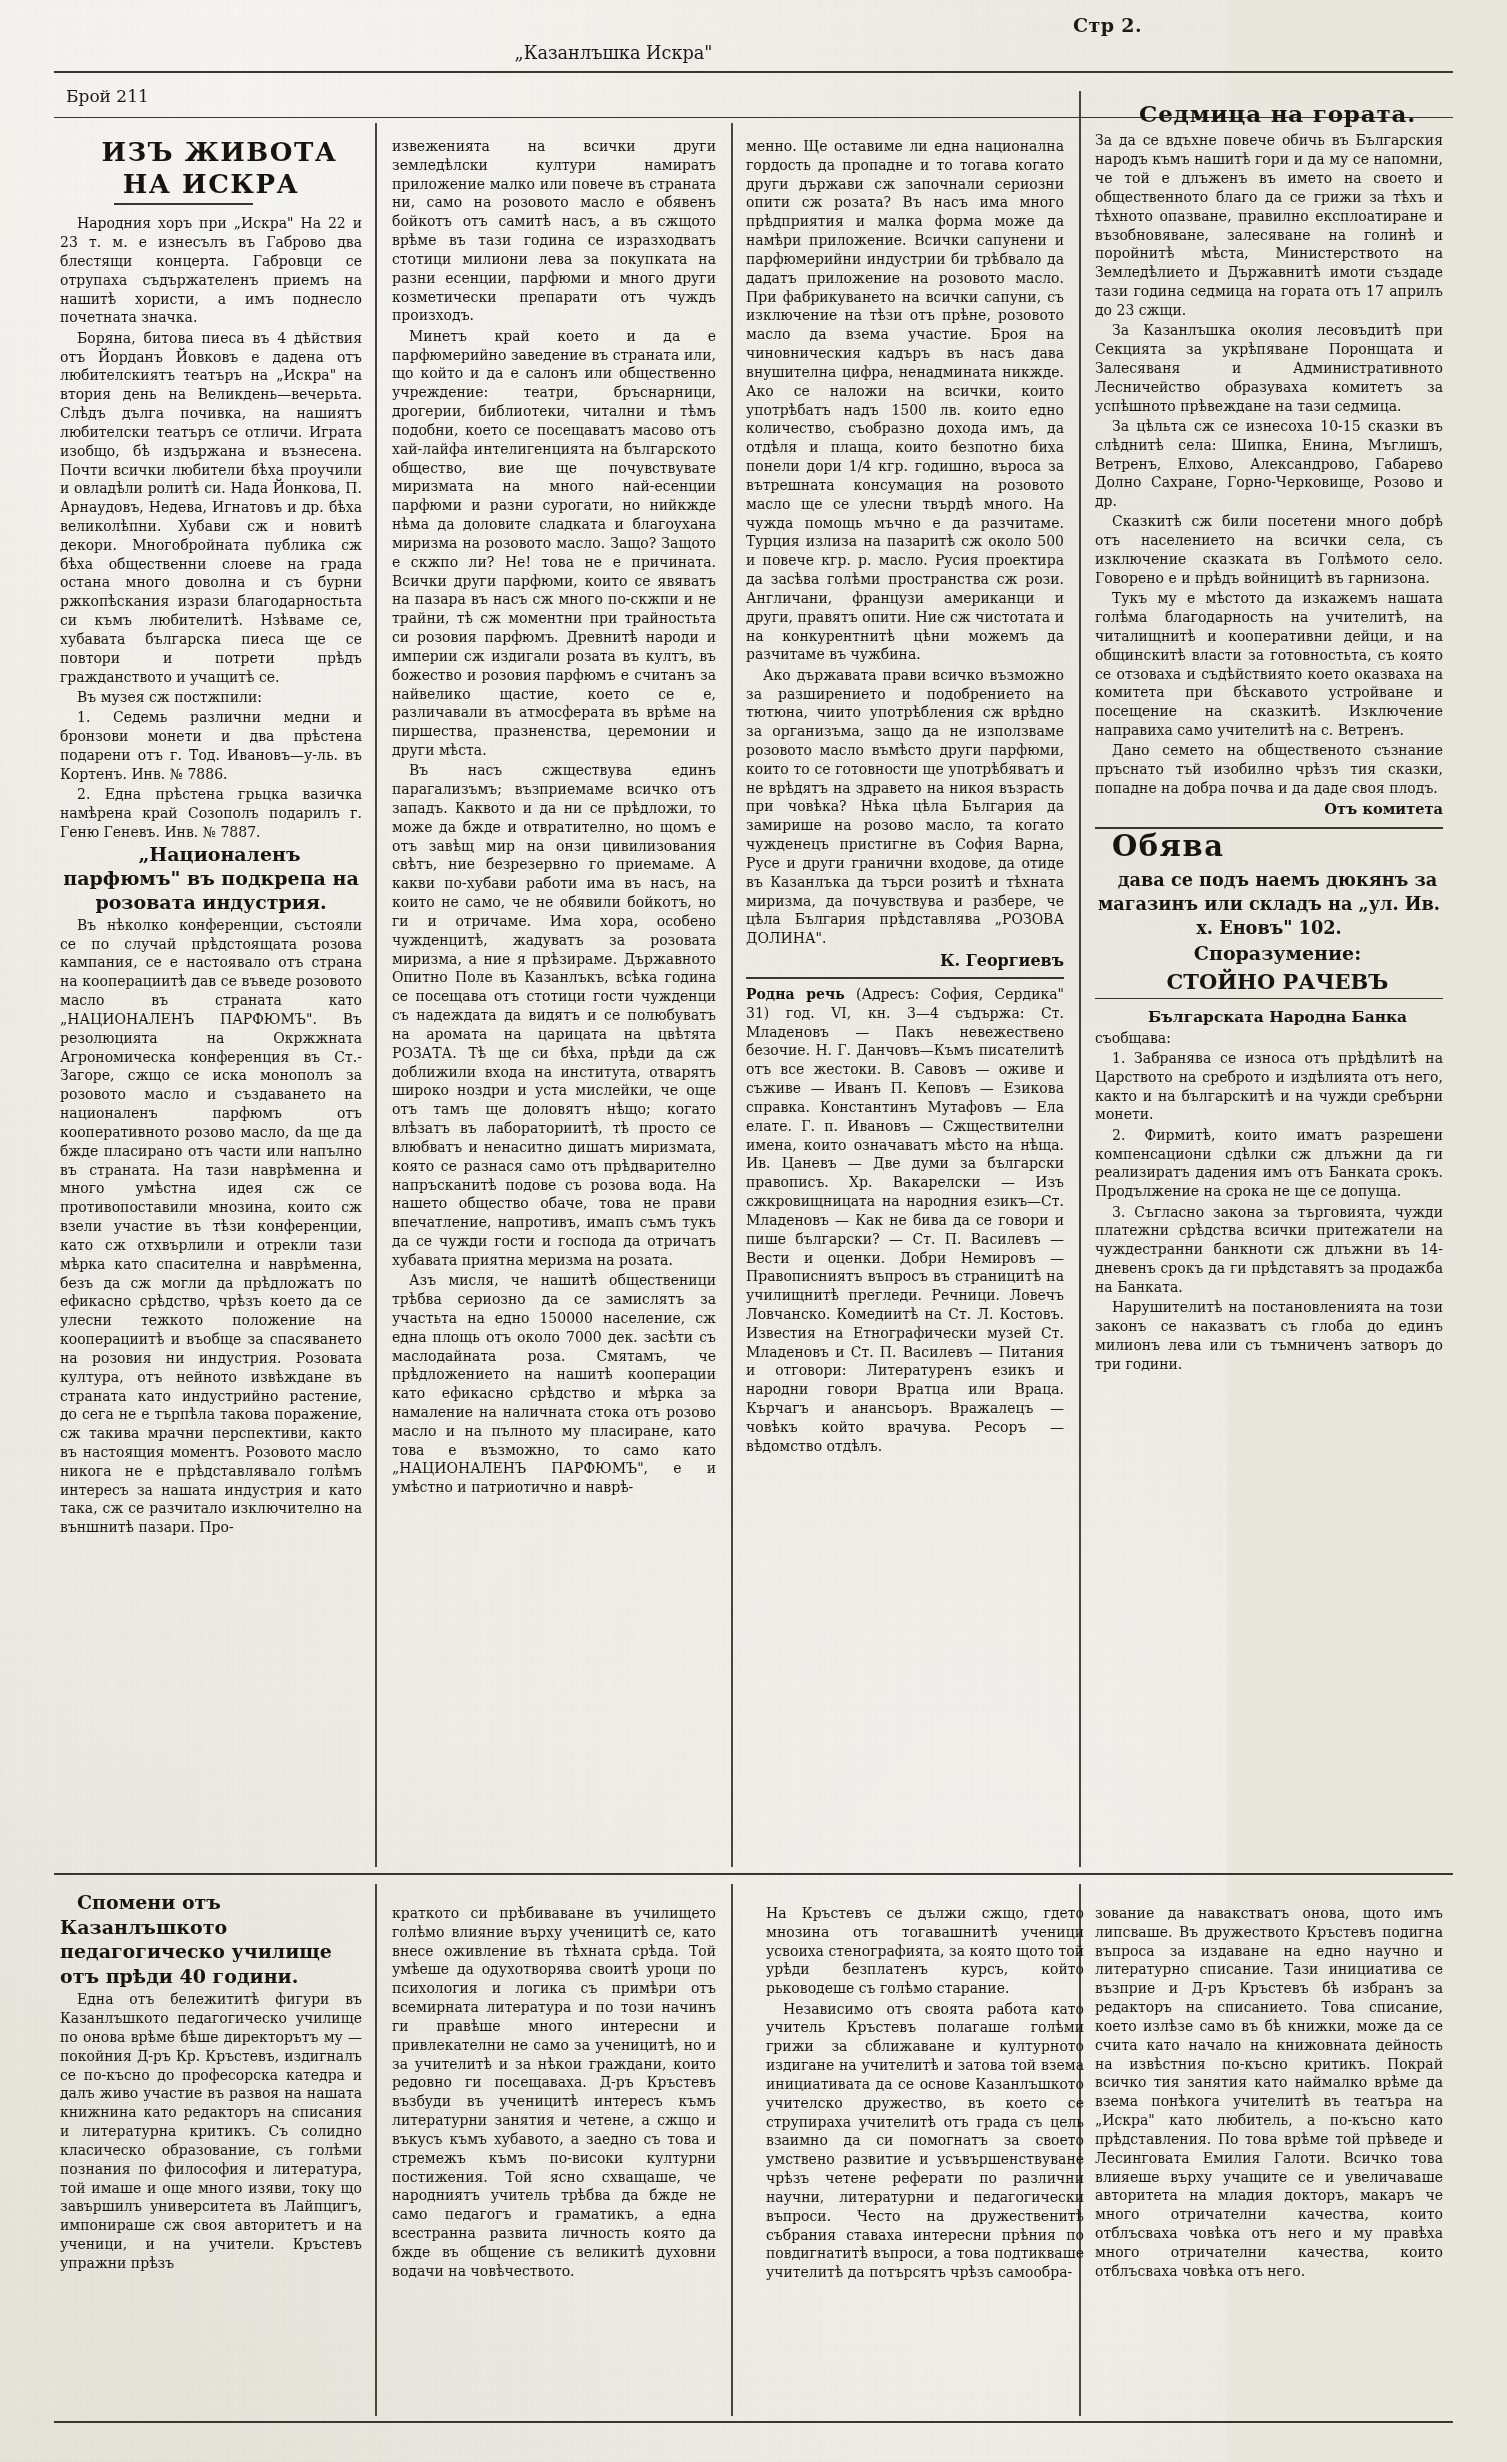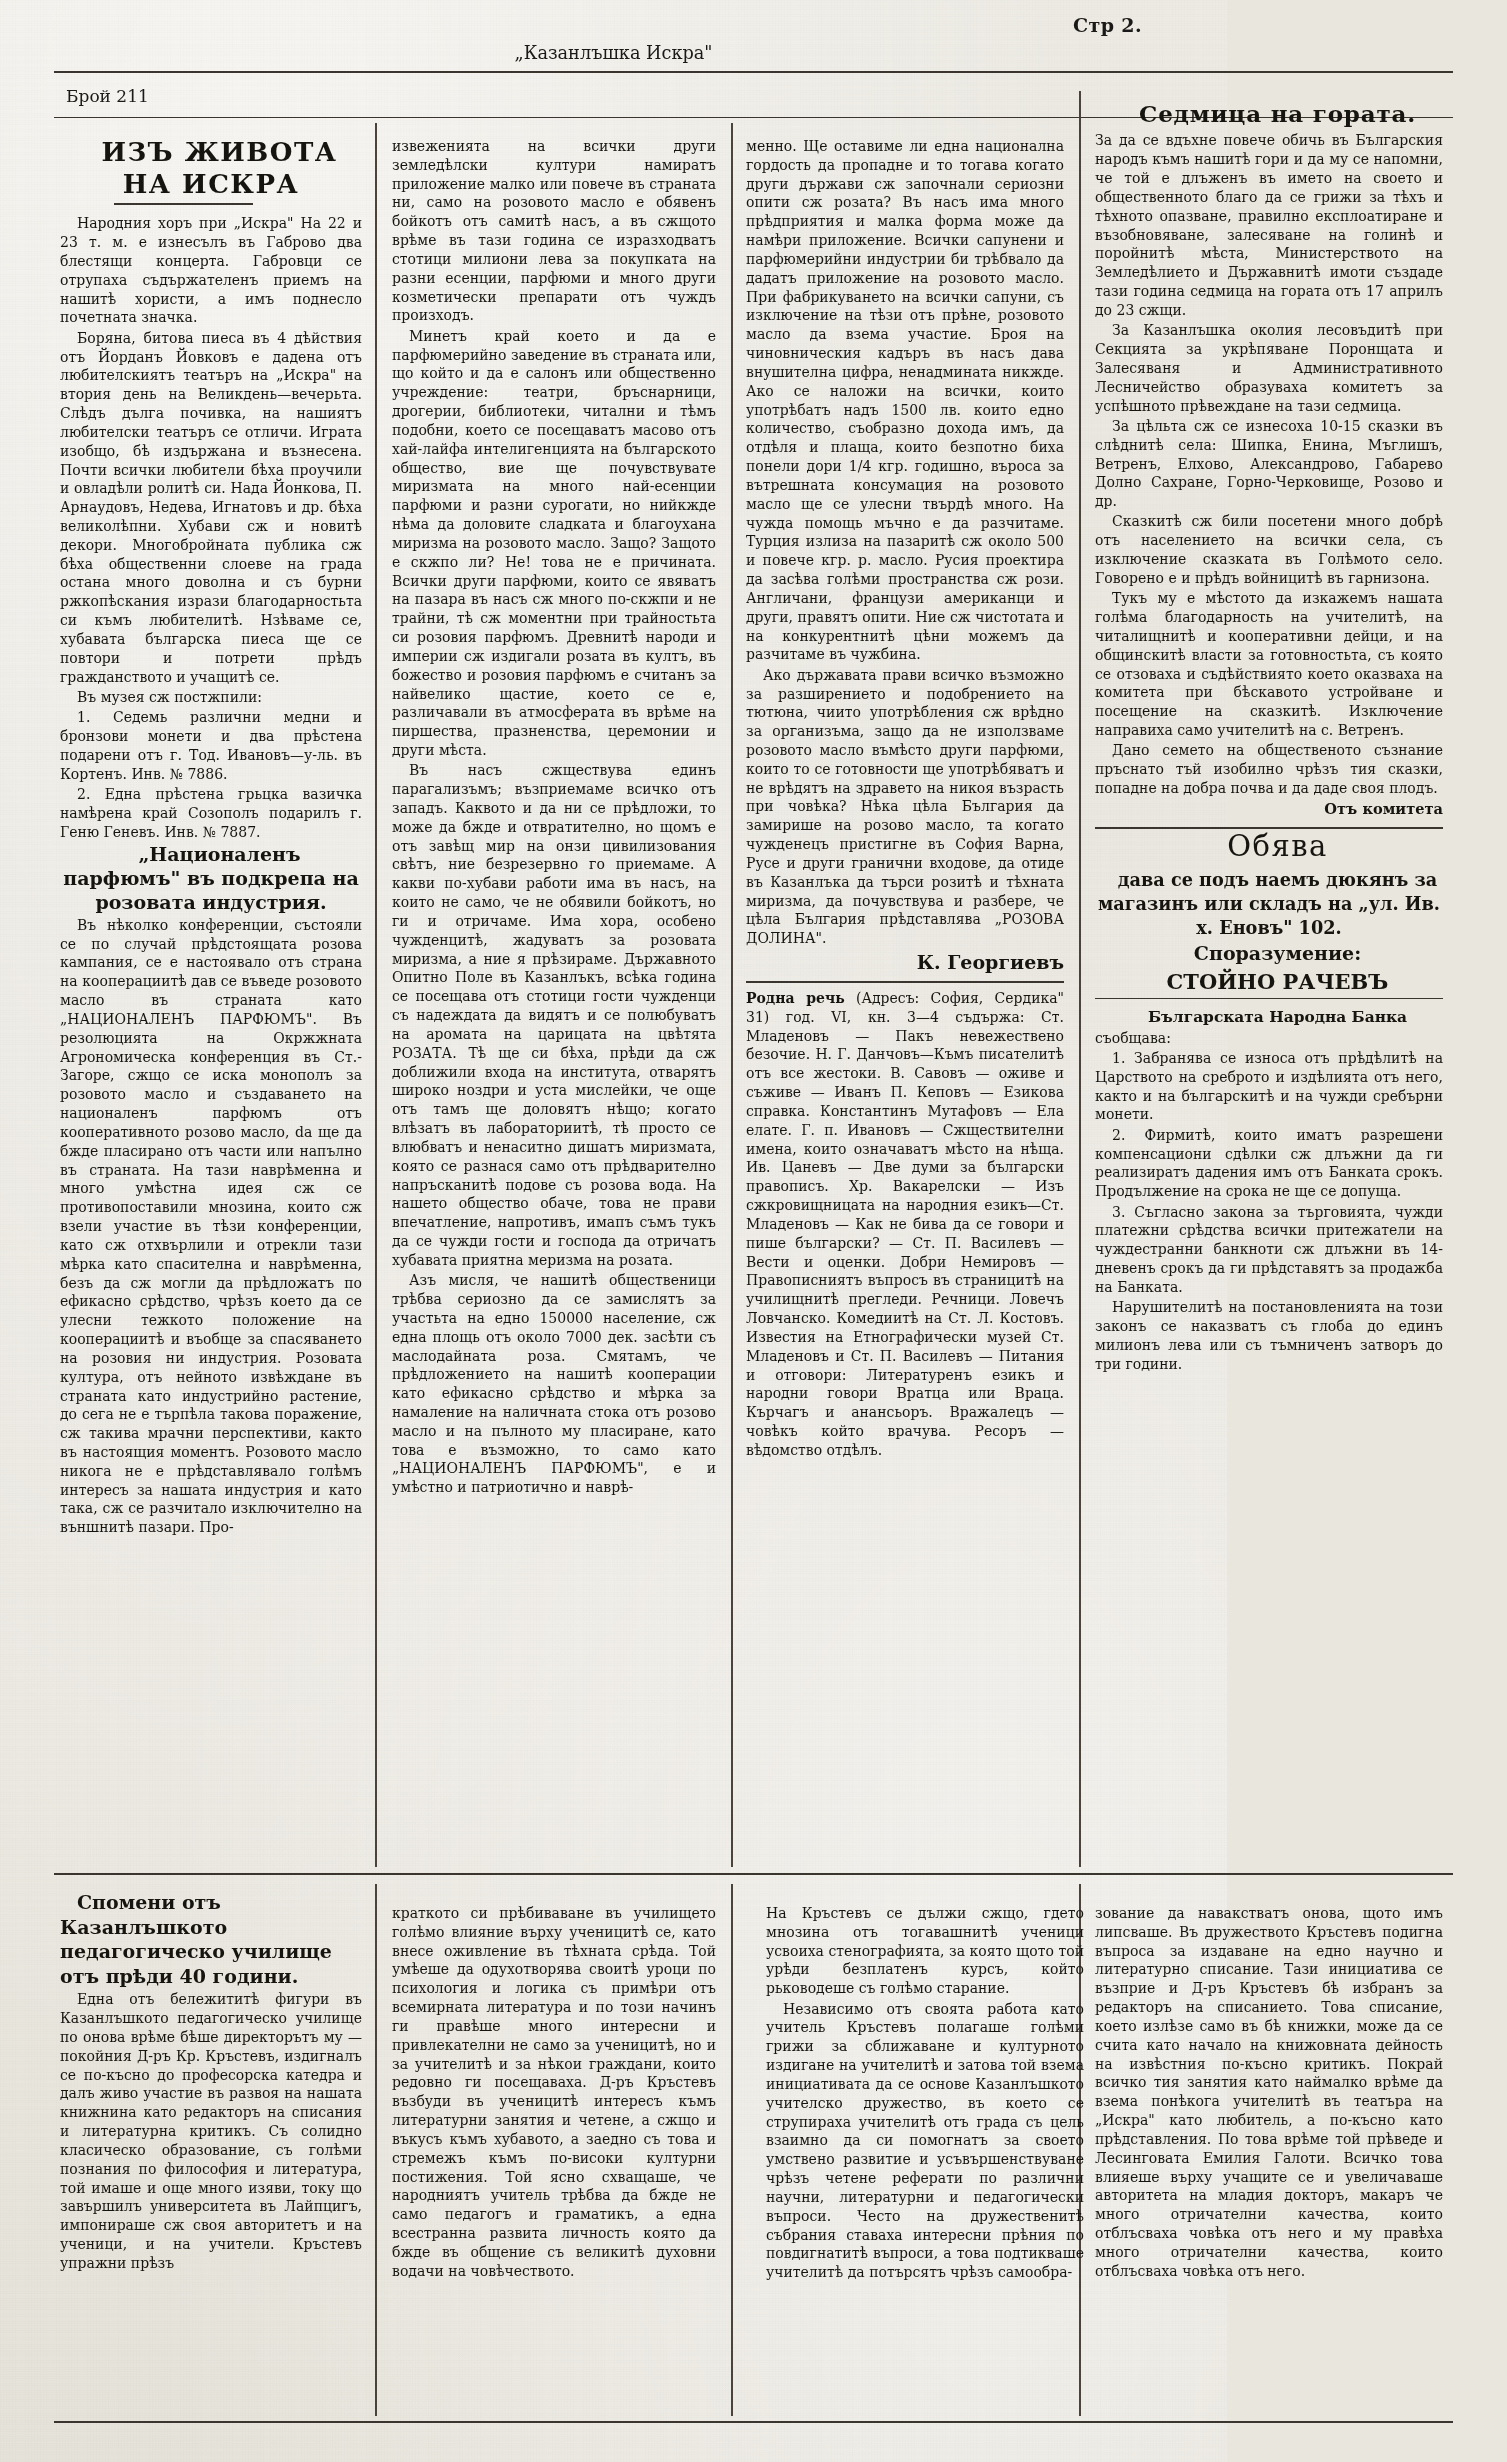--- a/index.html
+++ b/index.html
@@ -111,22 +111,21 @@
   .head-right {
     font-size: 23px;
     font-weight: bold;
     text-align: center;
     letter-spacing: 0.8px;
     margin: 0 0 7.7px 0;
     text-indent: 0;
   }
   .head-obyava {
     font-size: 29px;
-    font-weight: normal;
-    text-align: center;
+    font-weight: bold;
     letter-spacing: 1.5px;
     margin: 10.8px 0 7.7px 0;
     text-indent: 0;
   }
   .head-obyava-sub {
     font-size: 17.7px;
     font-weight: bold;
     text-align: center;
     line-height: 1.35;
     margin: 0 0 4.6px 0;
@@ -150,21 +149,21 @@
     font-size: 15.4px;
     font-weight: bold;
     text-align: center;
     line-height: 1.3;
     margin: 3.1px 0 3.1px 0;
     text-indent: 0;
   }
   .sig {
     text-align: right;
     font-weight: bold;
-    font-size: 19px;
+    font-size: 16px;
     margin-top: 6.2px;
     text-indent: 0;
   }
   .sig-left {
     text-align: right;
     font-weight: bold;
     font-size: 14.6px;
     margin-top: 4.6px;
     text-indent: 0;
   }

